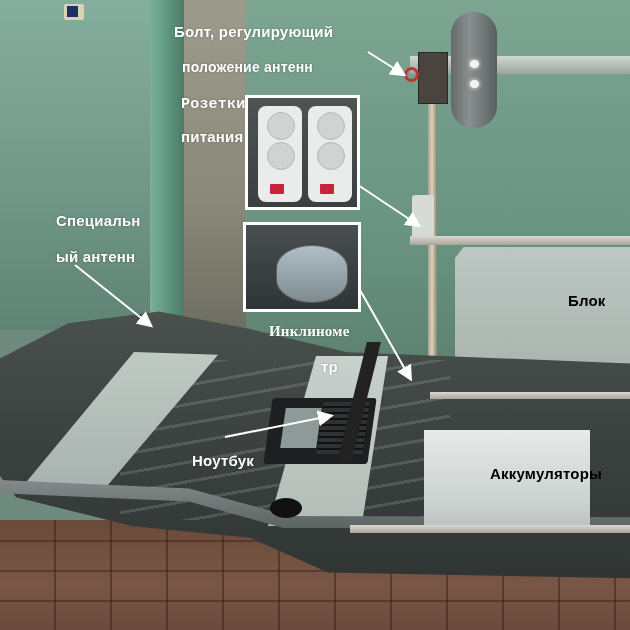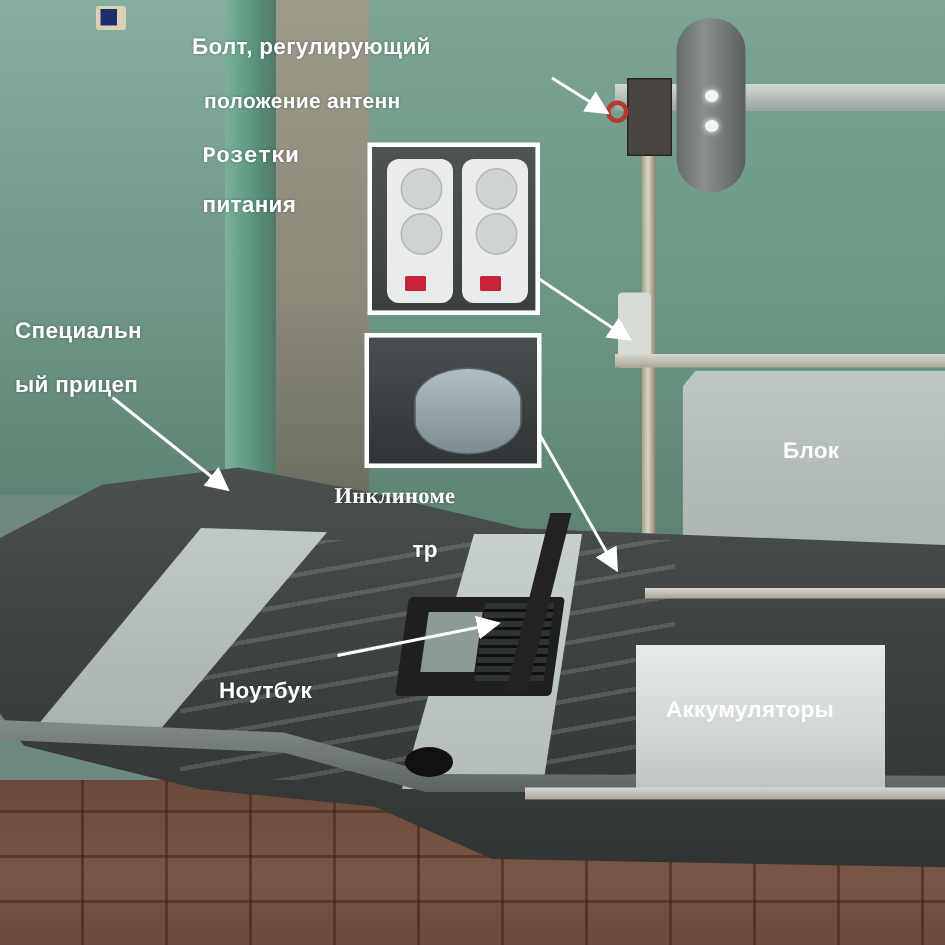--- a/index.html
+++ b/index.html
@@ -97,23 +97,23 @@
   .socket-strip .sw { position: absolute; left: 12px; bottom: 8px; width: 14px; height: 10px;
     background: #c8233a; border-radius: 1px; }
   .inset-incl { left: 243px; top: 222px; width: 118px; height: 90px;
     background: linear-gradient(180deg, #494f50, #2f3536); }
   .inclinometer { position: absolute; left: 30px; top: 20px; width: 70px; height: 56px;
     border-radius: 50% / 40%; background: linear-gradient(180deg, #b1bfc4, #7e8c92);
     border: 1px solid #5a6569; }
 
   
   .label { position: absolute; font-weight: bold; font-size: 15px; line-height: 18px;
-    letter-spacing: 0.2px; white-space: nowrap; }
+    letter-spacing: 0.2px; white-space: nowrap; margin-left: 46px; }
   .label.light { color: #ffffff; text-shadow: 0 0 2px rgba(0,0,0,.35); }
-  .label.dark { color: #ffffff; }
+  .label.dark { color: #000000; }
 
   
   .arrows { position: absolute; left: 0; top: 0; width: 630px; height: 630px; pointer-events: none; }
 </style>
 </head>
 <body>
 
 <div class="scene">
 
   <div class="abs wall-left"></div>
@@ -193,21 +193,21 @@
     <div>Розетки</div>
   </div>
   <div class="label light" style="left:135px; top:128px;">
     <div>питания</div>
   </div>
 
   <div class="label light" style="left:10px; top:212px;text-align:center;">
     <div>Специальн</div>
   </div>
   <div class="label light" style="left:10px; top:248px;">
-    <div>ый прицеп</div>
+    <div>ый антенн</div>
   </div>
 
   <div class="label dark" style="left:522px; top:292px;">
     <div>Блок</div>
   </div>
 
   <div class="label light" style="left:223px; top:322px;font-family:Liberation Serif, serif;">
     <div>Инклиноме</div>
   </div>
   <div class="label light" style="left:275px; top:358px;">

